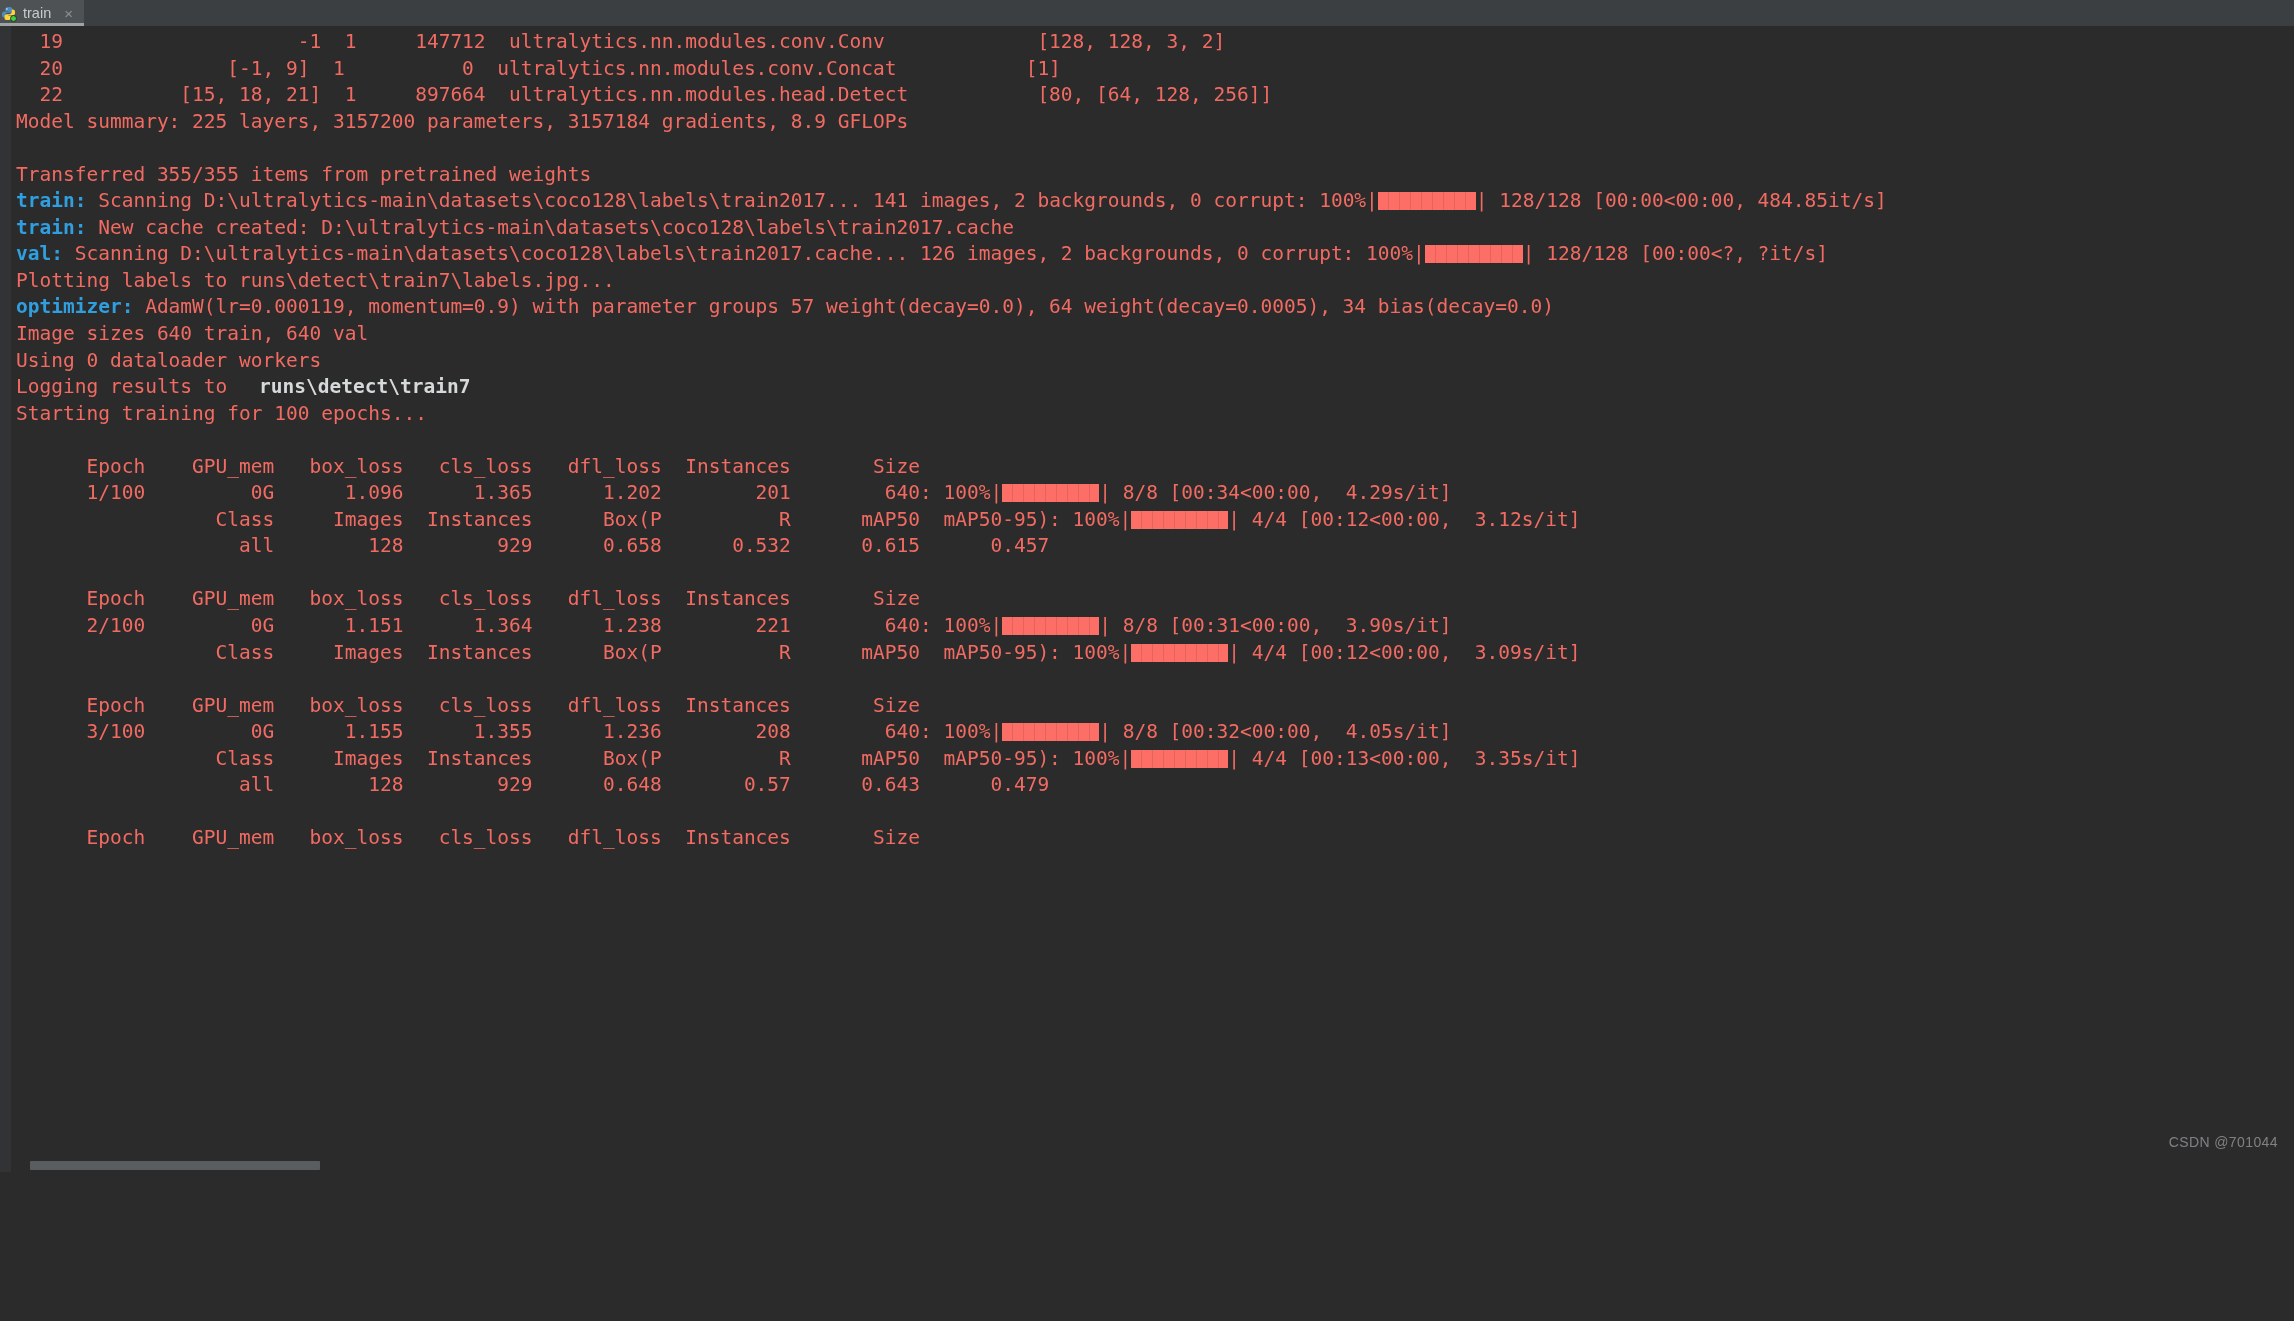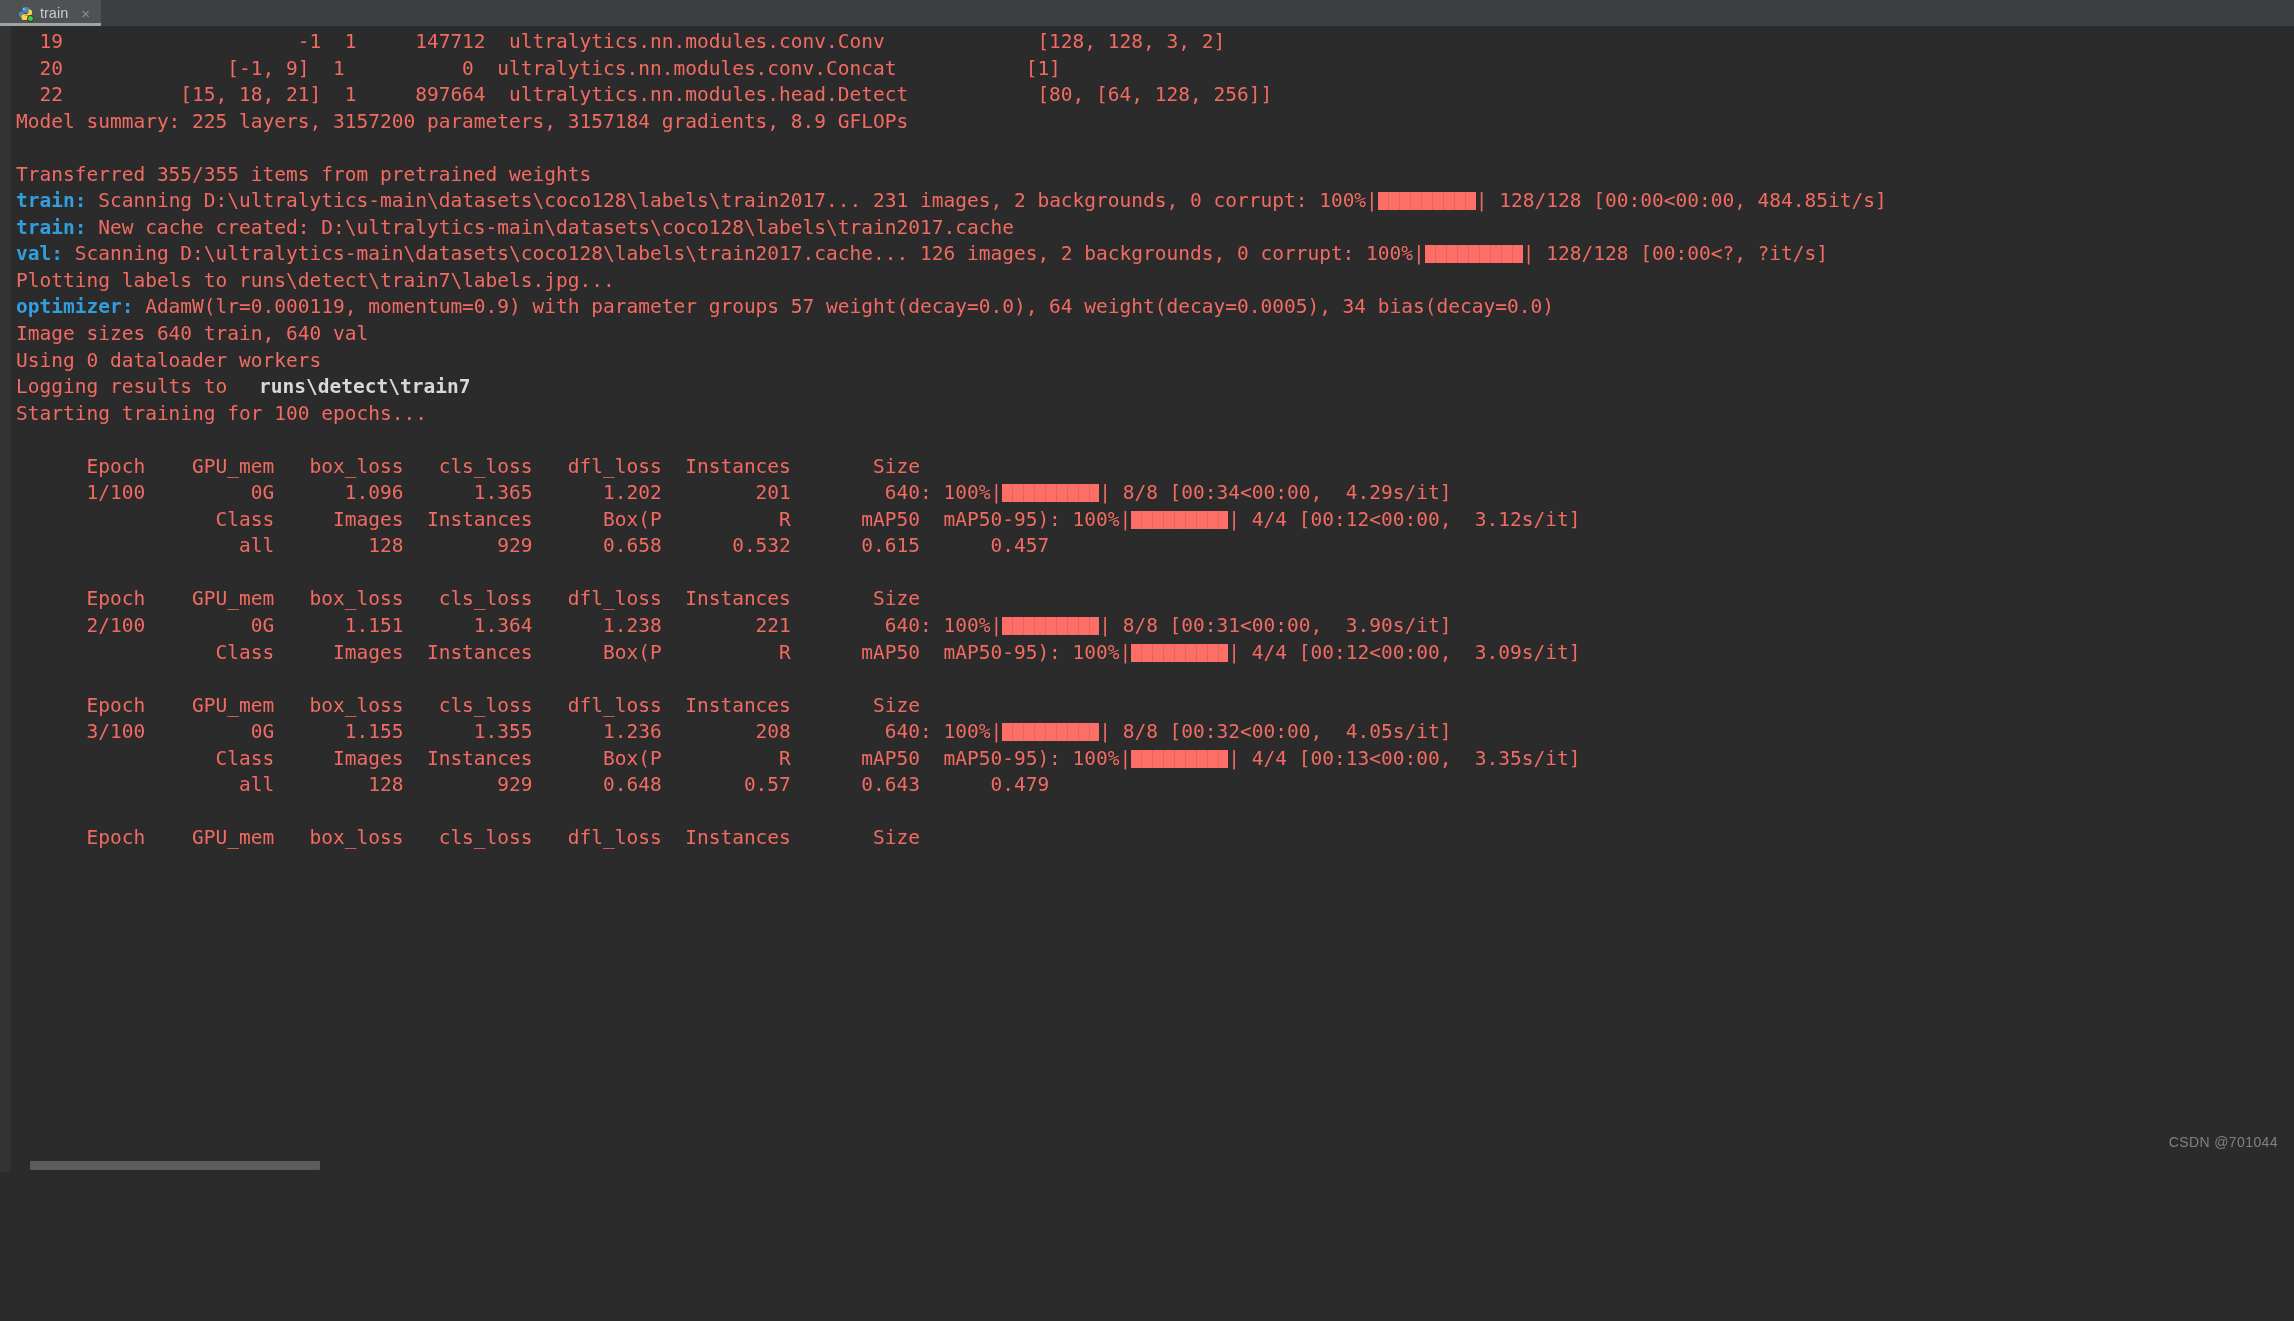--- a/index.html
+++ b/index.html
@@ -20,21 +20,21 @@
     top: 0; left: 0;
     width: 2294px; height: 26px;
     background: #3c3f41;
     display: flex;
     align-items: stretch;
   }
   .tab {
     display: flex;
     align-items: center;
     gap: 7px;
-    padding: 0 9px 0 18px;
+    padding: 0 9px 0 1px;
     height: 26px;
     background: #4e5254;
     position: relative;
   }
   .tab-underline {
     position: absolute;
     left: 0; bottom: 0;
     width: 100%; height: 3px;
     background: #9fa3a6;
   }
@@ -167,21 +167,21 @@
 
 <div class="console-wrap">
   <div class="gutter"></div>
   <div class="console" id="console-output">
       <div class="line"><span class="c-red">  19                    -1  1     147712  ultralytics.nn.modules.conv.Conv             [128, 128, 3, 2]</span></div>
       <div class="line"><span class="c-red">  20              [-1, 9]  1          0  ultralytics.nn.modules.conv.Concat           [1]</span></div>
       <div class="line"><span class="c-red">  22          [15, 18, 21]  1     897664  ultralytics.nn.modules.head.Detect           [80, [64, 128, 256]]</span></div>
       <div class="line"><span class="c-red">Model summary: 225 layers, 3157200 parameters, 3157184 gradients, 8.9 GFLOPs</span></div>
       <div class="line blank"><span class="c-red"> </span></div>
       <div class="line"><span class="c-red">Transferred 355/355 items from pretrained weights</span></div>
-      <div class="line"><span class="c-cyan">train: </span><span class="c-red">Scanning D:\ultralytics-main\datasets\coco128\labels\train2017... 231 images, 2 backgrounds, 0 corrupt: 100%|</span><span class="bar" style="width: 98px;"></span><span class="c-red">| 128/128 [00:00&lt;00:00, 484.85it/s]</span></div>
+      <div class="line"><span class="c-cyan">train: </span><span class="c-red">Scanning D:\ultralytics-main\datasets\coco128\labels\train2017... 141 images, 2 backgrounds, 0 corrupt: 100%|</span><span class="bar" style="width: 98px;"></span><span class="c-red">| 128/128 [00:00&lt;00:00, 484.85it/s]</span></div>
       <div class="line"><span class="c-cyan">train: </span><span class="c-red">New cache created: D:\ultralytics-main\datasets\coco128\labels\train2017.cache</span></div>
       <div class="line"><span class="c-cyan">val: </span><span class="c-red">Scanning D:\ultralytics-main\datasets\coco128\labels\train2017.cache... 126 images, 2 backgrounds, 0 corrupt: 100%|</span><span class="bar" style="width: 98px;"></span><span class="c-red">| 128/128 [00:00&lt;?, ?it/s]</span></div>
       <div class="line"><span class="c-red">Plotting labels to runs\detect\train7\labels.jpg...</span></div>
       <div class="line"><span class="c-cyan">optimizer: </span><span class="c-red">AdamW(lr=0.000119, momentum=0.9) with parameter groups 57 weight(decay=0.0), 64 weight(decay=0.0005), 34 bias(decay=0.0)</span></div>
       <div class="line"><span class="c-red">Image sizes 640 train, 640 val</span></div>
       <div class="line"><span class="c-red">Using 0 dataloader workers</span></div>
       <div class="line"><span class="c-red">Logging results to </span><span class="c-white">runs\detect\train7</span></div>
       <div class="line"><span class="c-red">Starting training for 100 epochs...</span></div>
       <div class="line blank"><span class="c-red"> </span></div>
       <div class="line"><span class="c-red">      Epoch    GPU_mem   box_loss   cls_loss   dfl_loss  Instances       Size</span></div>

